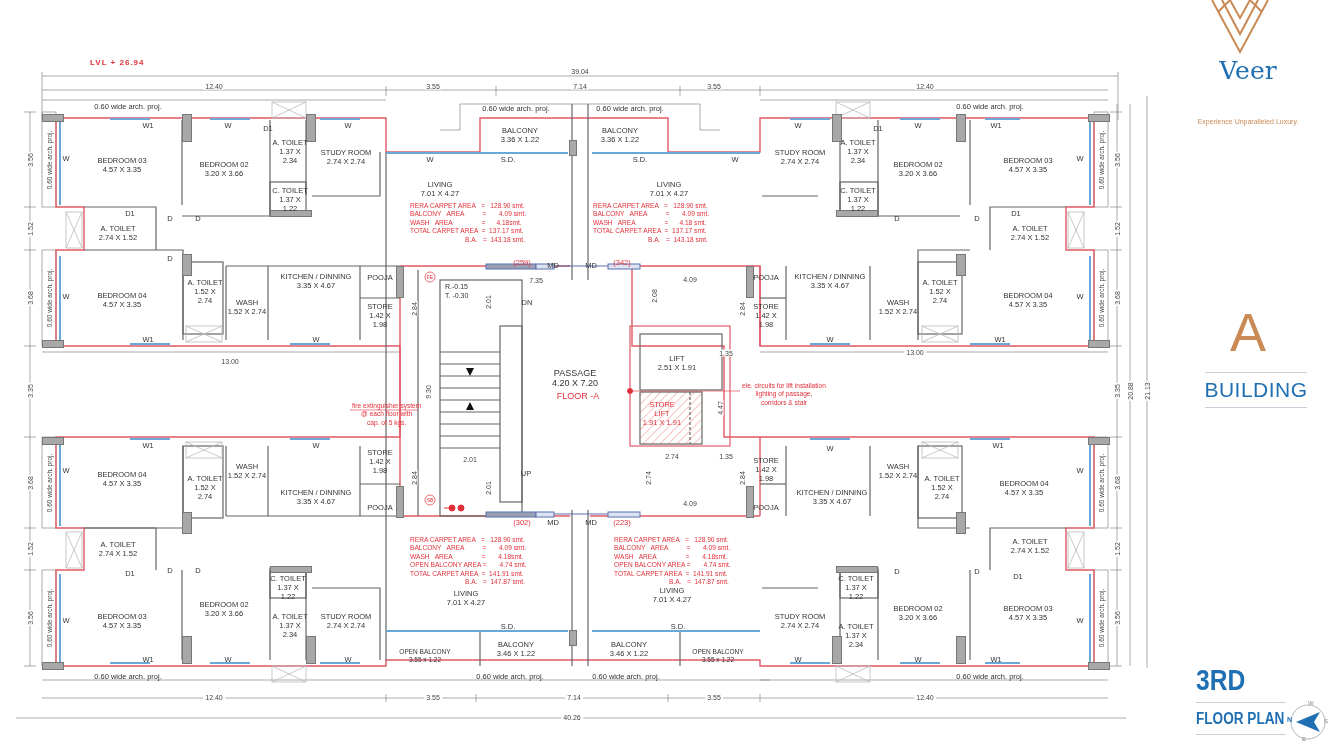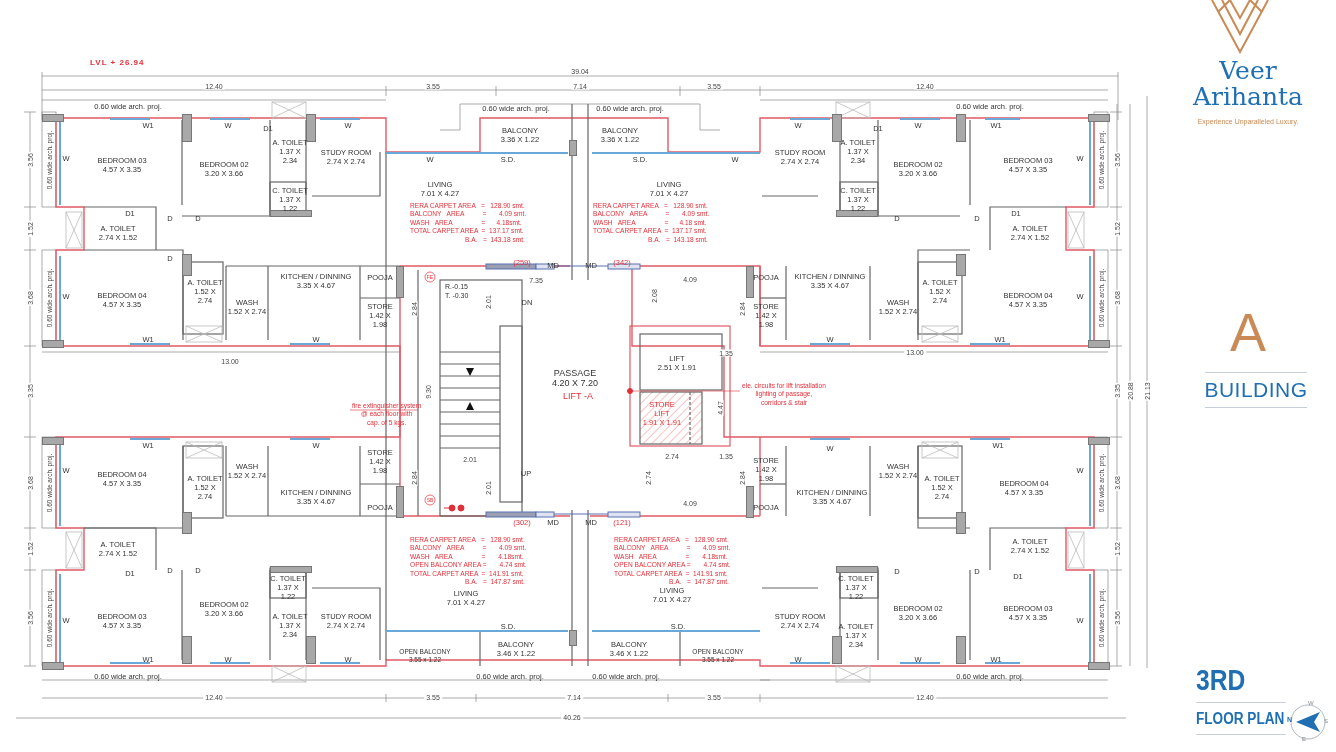--- a/index.html
+++ b/index.html
@@ -626,21 +626,21 @@
     <div class="lbl" style="left:672px;top:586px;">
         <div>LIVING</div>
         <div>7.01 X 4.27</div>
       </div>
     <div class="redblk" style="left:614px;top:536px;">RERA CARPET AREA   =   128.90 smt.
 BALCONY   AREA          =       4.09 smt.
 WASH   AREA                =       4.18smt.
 OPEN BALCONY AREA =       4.74 smt.
 TOTAL CARPET AREA  =  141.91 smt.
                               B.A.   =  147.87 smt.</div>
-    <div class="lbl red" style="left:622px;top:518px;">(121)</div>
+    <div class="lbl red" style="left:622px;top:518px;">(223)</div>
   </div>
 
   <div class="lbl" style="left:148px;top:121px;">W1</div>
   <div class="lbl" style="left:228px;top:121px;">W</div>
   <div class="lbl" style="left:268px;top:124px;">D1</div>
   <div class="lbl" style="left:348px;top:121px;">W</div>
   <div class="lbl" style="left:66px;top:154px;">W</div>
   <div class="lbl" style="left:66px;top:292px;">W</div>
   <div class="lbl" style="left:66px;top:466px;">W</div>
   <div class="lbl" style="left:66px;top:616px;">W</div>
@@ -688,21 +688,21 @@
   <div class="lbl" style="left:198px;top:566px;">D</div>
   <div class="lbl" style="left:1018px;top:572px;">D1</div>
   <div class="lbl" style="left:897px;top:567px;">D</div>
   <div class="lbl" style="left:977px;top:567px;">D</div>
 
   <div>
     <div class="lbl" style="left:575px;top:368px;font-size:9px;line-height:10px;">
         <div>PASSAGE</div>
         <div>4.20 X 7.20</div>
       </div>
-    <div class="lbl red" style="left:578px;top:392px;font-size:9px;">LIFT -A</div>
+    <div class="lbl red" style="left:578px;top:392px;font-size:9px;">FLOOR -A</div>
     <div class="lbl" style="left:677px;top:354px;">
         <div>LIFT</div>
         <div>2.51 X 1.91</div>
       </div>
     <div class="lbl red" style="left:662px;top:400px;">
         <div>STORE</div>
         <div>LIFT</div>
         <div>1.91 X 1.91</div>
       </div>
     <div class="abs" style="left:445px;top:282px;font-size:7px;line-height:9px;">
@@ -744,21 +744,20 @@
     <g stroke="#c98a55" stroke-width="2" fill="none">
       <polyline points="4,0 32,52 60,0"></polyline>
       <polyline points="14,0 32,34 50,0"></polyline>
       <polyline points="22,0 32,18 42,0"></polyline>
       <line x1="10" y1="12" x2="22" y2="0"></line>
         <line x1="54" y1="12" x2="42" y2="0"></line>
     </g>
   </svg>
   <div class="abs" style="left:0;width:176px;top:58px;text-align:center;font-family:'DejaVu Serif',serif;font-size:25px;line-height:26px;color:#1f6fb2;">
     <div>Veer</div>
-    <div>Arihanta</div>
   </div>
   <div class="abs" style="left:0;width:176px;top:118px;text-align:center;font-size:7px;color:#c98a55;">Experience Unparalleled Luxury.</div>
 
   <div class="abs" style="left:0;width:176px;top:302px;text-align:center;font-size:54px;line-height:60px;font-weight:300;color:#c98a55;">A</div>
   <div class="abs" style="left:45px;top:372px;width:102px;height:1px;background:#c7cfd8;"></div>
   <div class="abs" style="left:0;width:192px;top:378px;text-align:center;font-size:21px;color:#1f6fb2;letter-spacing:0.5px;">BUILDING</div>
   <div class="abs" style="left:45px;top:407px;width:102px;height:1px;background:#c7cfd8;"></div>
 
   <div class="abs" style="left:36px;top:664px;font-size:29px;font-weight:bold;color:#1f6fb2;transform:scaleX(0.85);transform-origin:left;">3RD</div>
   <div class="abs" style="left:36px;top:702px;width:90px;height:1px;background:#c7cfd8;"></div>

